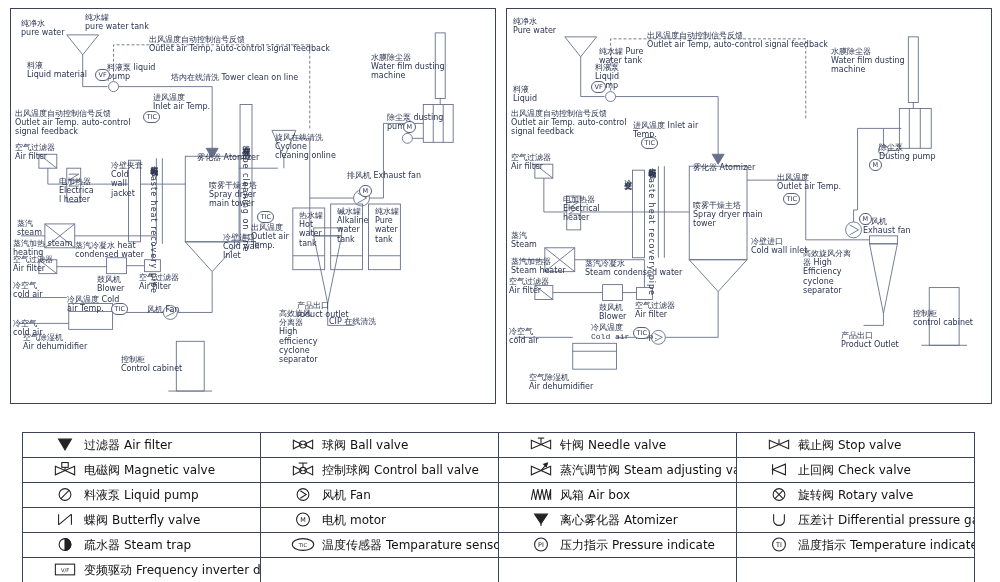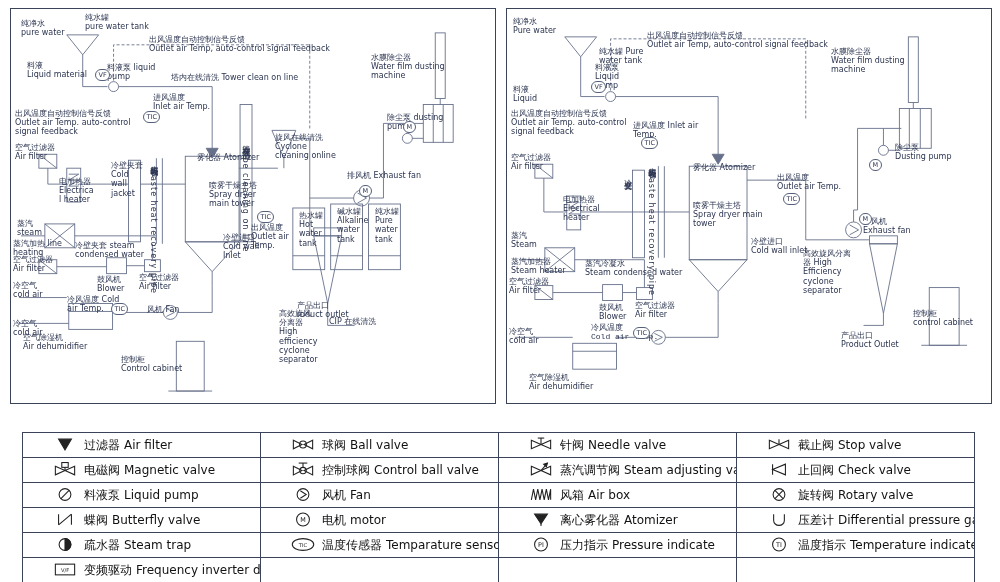--- a/index.html
+++ b/index.html
@@ -123,22 +123,22 @@
       <div class="lbl vtext" style="left: 230px; top: 130px;">管道在线清洗 Pipe cleaning on line</div>
       <div class="lbl" style="left: 264px; top: 124px;">旋风在线清洗
 Cyclone
 cleaning online</div>
       <div class="lbl" style="left: 336px; top: 162px; width: 90px;">排风机 Exhaust fan</div>
       <div class="lbl" style="left: 360px; top: 44px; width: 104px;">水膜除尘器
 Water film dusting machine</div>
       <div class="lbl" style="left: 376px; top: 104px; width: 64px;">除尘泵 dusting pump</div>
       <div class="lbl" style="left: 6px; top: 210px;">蒸汽
 steam</div>
-      <div class="lbl" style="left: 2px; top: 230px; width: 64px;">蒸汽加热 line heating</div>
-      <div class="lbl" style="left: 64px; top: 232px;">冷壁夹套 steam
+      <div class="lbl" style="left: 2px; top: 230px; width: 64px;">蒸汽加热 steam heating</div>
+      <div class="lbl" style="left: 64px; top: 232px;">蒸汽冷凝水 heat
 condensed water</div>
       <div class="lbl" style="left: 2px; top: 246px;">空气过滤器
 Air filter</div>
       <div class="lbl" style="left: 86px; top: 266px;">鼓风机
 Blower</div>
       <div class="lbl" style="left: 128px; top: 264px; width: 46px;">空气过滤器 Air filter</div>
       <div class="lbl" style="left: 2px; top: 272px;">冷空气
 cold air</div>
       <div class="lbl" style="left: 56px; top: 286px; width: 62px;">冷风温度 Cold air Temp.</div>
       <div class="lbl" style="left: 136px; top: 296px;">风机 Fan</div>
@@ -294,21 +294,21 @@
 separator</div>
       <div class="lbl" style="left: 2px; top: 268px;">空气过滤器
 Air filter</div>
       <div class="lbl" style="left: 92px; top: 294px;">鼓风机
 Blower</div>
       <div class="lbl" style="left: 128px; top: 292px; width: 46px;">空气过滤器 Air filter</div>
       <div class="lbl" style="left: 84px; top: 314px; font-family: Liberation Mono, monospace;">冷风温度
 Cold air Temp.</div>
       <div class="lbl" style="left: 2px; top: 318px;">冷空气
 cold air</div>
-      <div class="lbl" style="left: 388px; top: 134px;">除尘泵
+      <div class="lbl" style="left: 372px; top: 134px;">除尘泵
 Dusting pump</div>
       <div class="lbl" style="left: 406px; top: 300px;">控制柜
 control cabinet</div>
       <div class="lbl" style="left: 334px; top: 322px;">产品出口
 Product Outlet</div>
       <div class="lbl" style="left: 22px; top: 364px;">空气除湿机
 Air dehumidifier</div>
       <div class="lbl tag" style="left: 84px; top: 72px;">VF</div>
       <div class="lbl tag" style="left: 134px; top: 128px;">TIC</div>
       <div class="lbl tag" style="left: 276px; top: 184px;">TIC</div>

